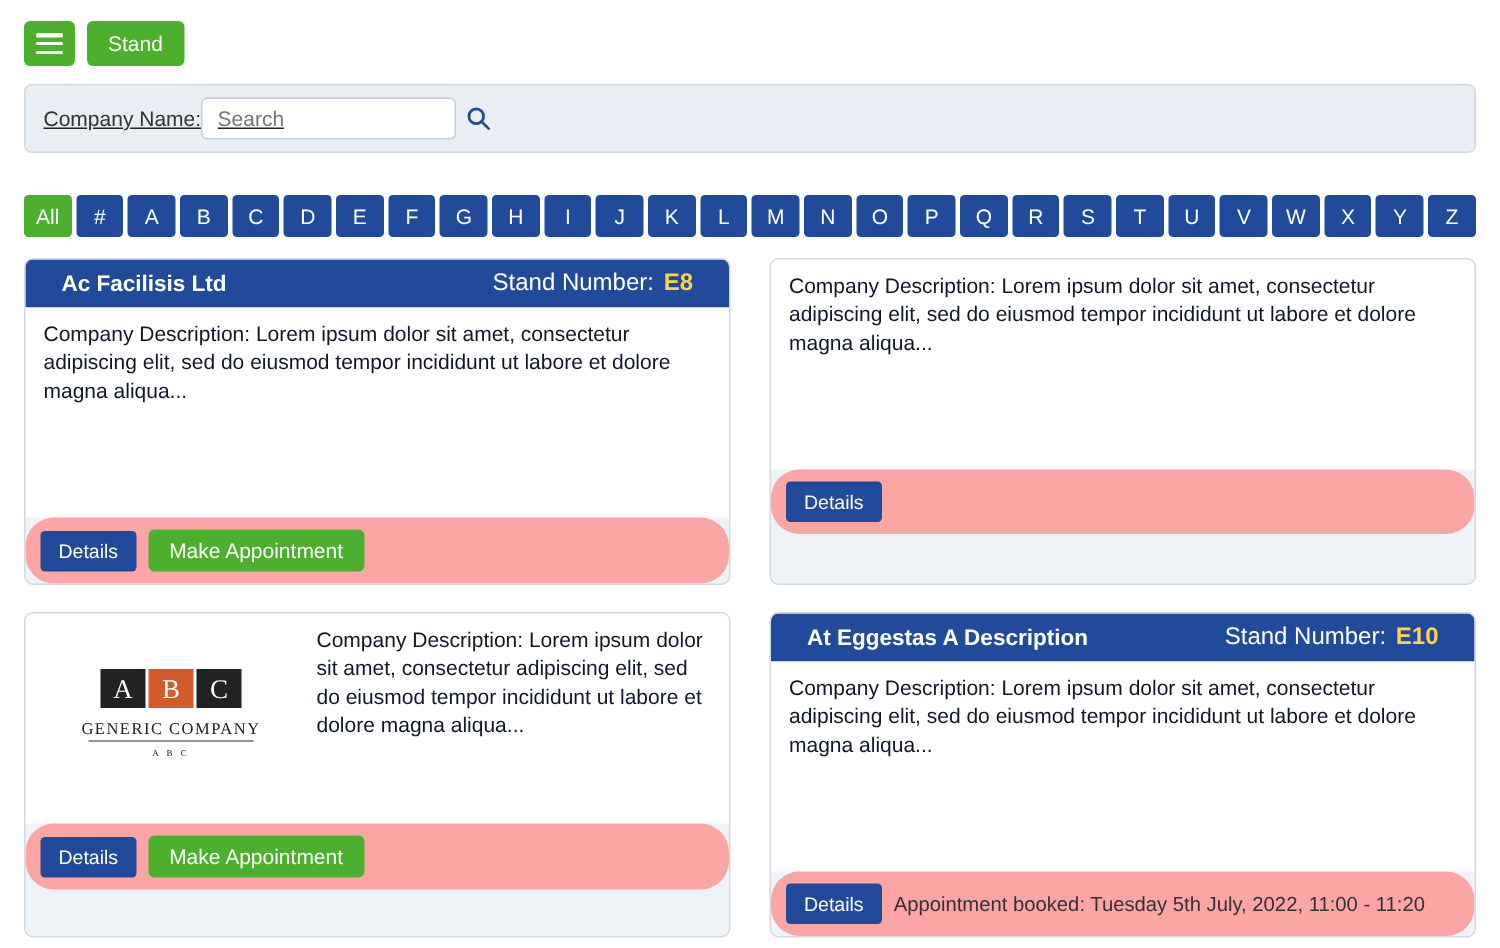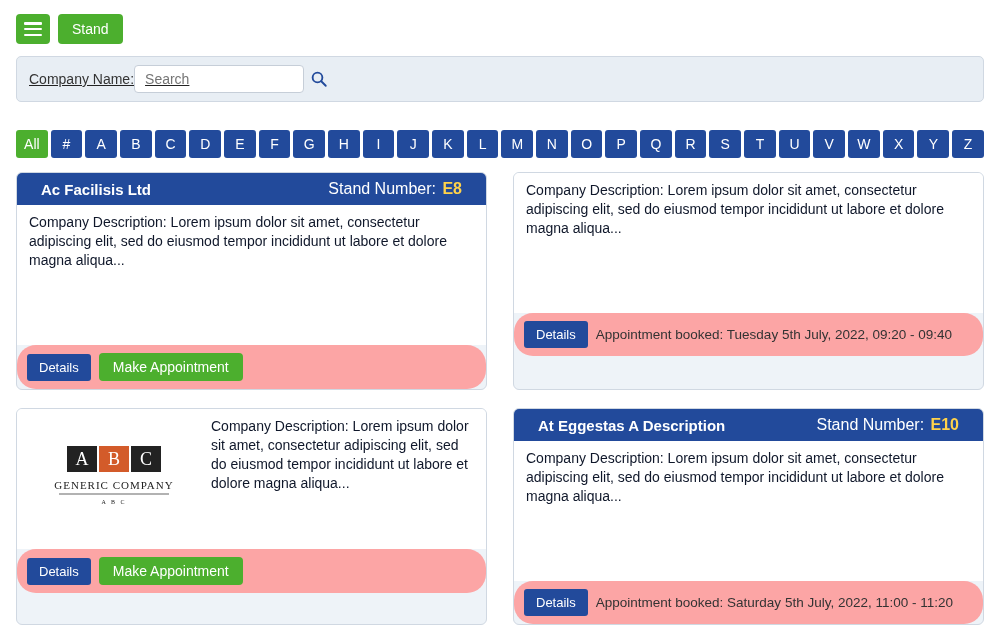--- a/index.html
+++ b/index.html
@@ -151,21 +151,20 @@
       <button class="btn-green">Make Appointment</button>
     </div>
   </div>
 
   <div class="card">
     <div class="card-body">
       <div class="desc">Company Description: Lorem ipsum dolor sit amet, consectetur adipiscing elit, sed do eiusmod tempor incididunt ut labore et dolore magna aliqua...</div>
     </div>
     <div class="card-foot">
       <button class="btn-blue">Details</button>
-      <span class="booked">Appointment booked: Tuesday 5th July, 2022, 09:20 - 09:40</span>
     </div>
   </div>
 
   <div class="card">
     <div class="card-body">
       <div class="logo-box">
         <svg viewBox="0 0 170 90">
           <rect x="38" y="12" width="30" height="26" fill="#222"></rect>
           <rect x="70" y="12" width="30" height="26" fill="#d35b2a"></rect>
           <rect x="102" y="12" width="30" height="26" fill="#222"></rect>
@@ -191,17 +190,17 @@
       <span class="stand">
         <span>Stand Number:</span>
         <span class="num">E10</span>
       </span>
     </div>
     <div class="card-body">
       <div class="desc">Company Description: Lorem ipsum dolor sit amet, consectetur adipiscing elit, sed do eiusmod tempor incididunt ut labore et dolore magna aliqua...</div>
     </div>
     <div class="card-foot">
       <button class="btn-blue">Details</button>
-      <span class="booked">Appointment booked: Saturday 5th July, 2022, 11:00 - 11:20</span>
+      <span class="booked">Appointment booked: Tuesday 5th July, 2022, 11:00 - 11:20</span>
     </div>
   </div>
 
 </div>
 
 </body></html>

